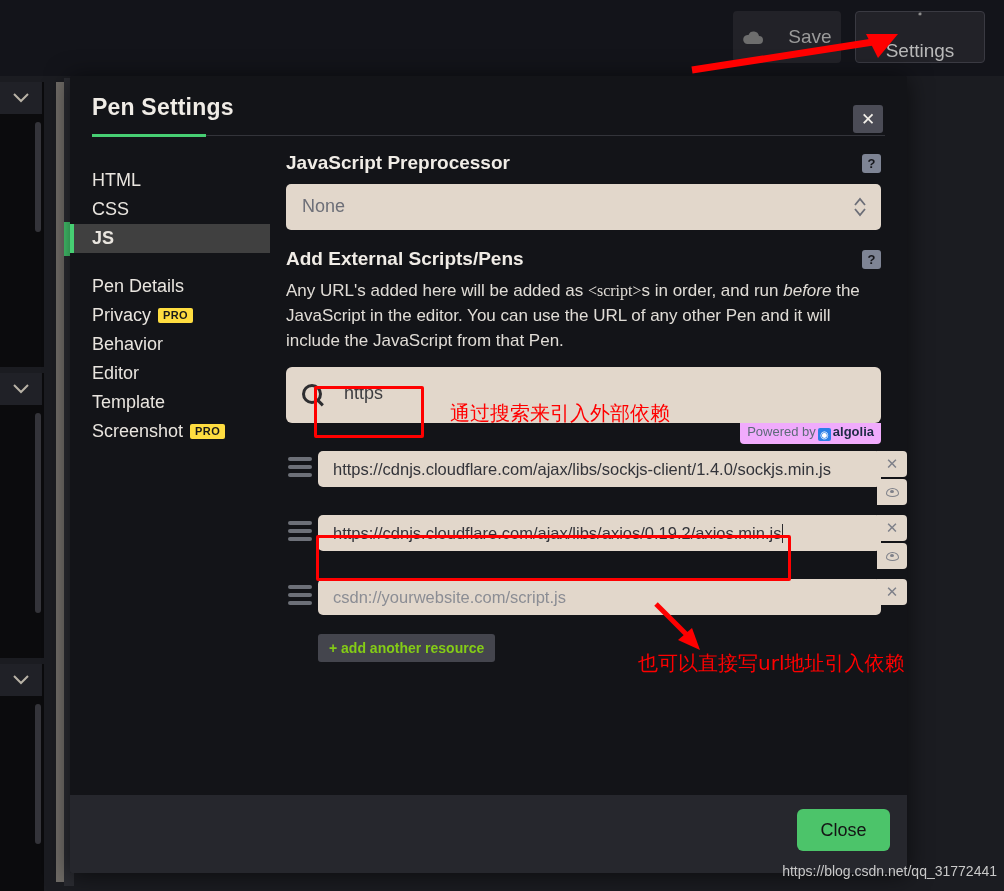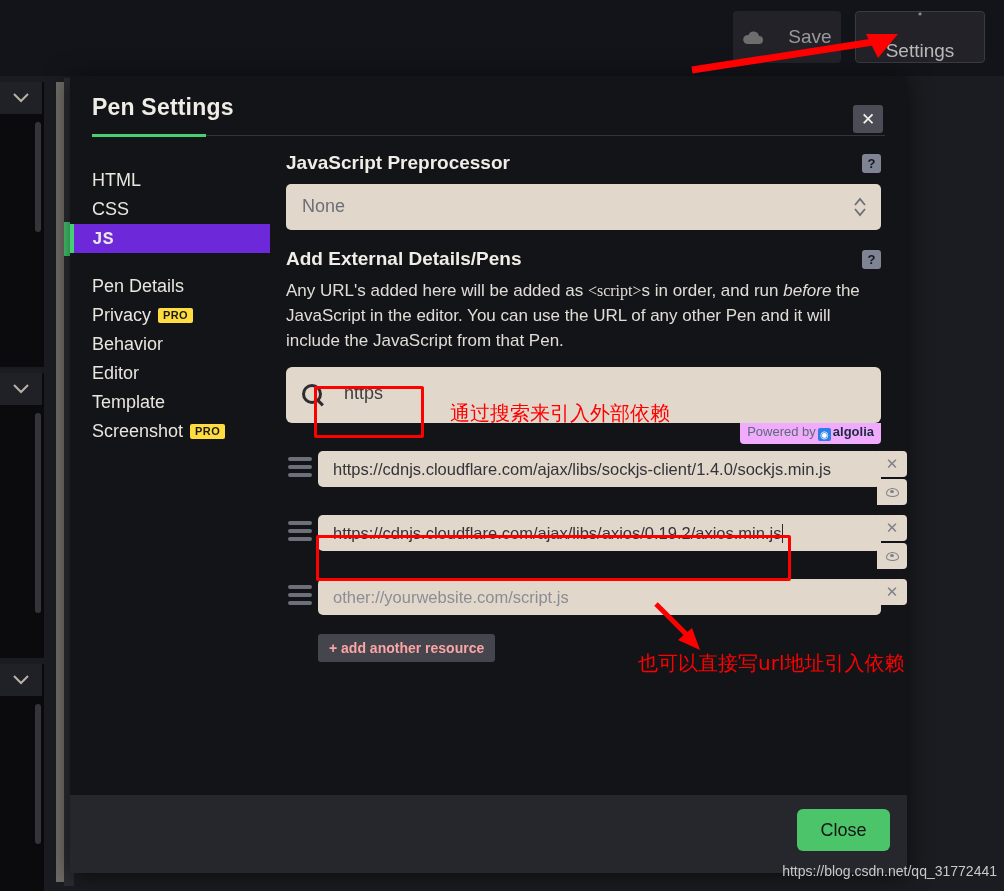--- a/index.html
+++ b/index.html
@@ -92,21 +92,21 @@
   .modal-body {
     position: absolute; left: 0; top: 62px; right: 0; bottom: 78px;
     display: flex;
   }
   .side { width: 200px; padding-top: 28px; flex: none; }
   .side-item {
     position: relative; height: 29px; padding-left: 22px;
     display: flex; align-items: center; gap: 7px;
     color: #e9e5df; font-size: 18px;
   }
-  .side-item.active { background: #6d28d9; font-family: Liberation Mono, monospace; }
+  .side-item.active { background: #404040; }
   .side-item.active::before {
     content: ""; position: absolute; left: 0; top: 0; bottom: 0;
     width: 4px; background: #47cf73;
   }
   .side-item.active .side-label { font-weight: bold; }
   .side-gap { height: 19px; }
   .pro {
     background: #ffdd40; color: #1a1a1a;
     font-size: 11px; font-weight: bold; letter-spacing: .4px;
     padding: 1px 5px 2px; border-radius: 2px;
@@ -199,21 +199,21 @@
     content: ""; position: absolute; left: 3.4px; top: 1.8px;
     width: 4px; height: 3.2px; border-radius: 50%; background: #7e8089;
   }
   .caret {
     display: inline-block; width: 1px; height: 19px;
     background: #2b2b2e; margin-left: 1px; vertical-align: -4px;
   }
 
   .addbtn {
     margin: 11px 0 0 32px; display: inline-block;
-    background: #44454d; color: #fca5a5;
+    background: #44454d; color: #84cc16;
     font-size: 14px; font-weight: bold;
     padding: 6px 11px; border-radius: 3px;
   }
 
   .modal-foot {
     position: absolute; left: 0; right: 0; bottom: 0; height: 78px;
     background: #26272d;
   }
   .closebtn {
     position: absolute; right: 17px; top: 14px;
@@ -344,21 +344,21 @@
           <div class="help">?</div>
         </div>
         <div class="select-wrap">
           <span class="select-val">None</span>
           <svg class="chev" viewBox="0 0 14 24">
             <path d="M2 10l5-6 5 6M2 14l5 6 5-6" stroke="#6d6f78" stroke-width="1.8" fill="none"></path>
           </svg>
         </div>
 
         <div class="sec-title-row" style="margin-top:18px">
-          <div class="sec-title">Add External Details/Pens</div>
+          <div class="sec-title">Add External Scripts/Pens</div>
           <div class="help">?</div>
         </div>
         <div class="desc"><span>Any URL's added here will be added as </span><code>&lt;script&gt;</code><span>s in order, and run </span><em>before</em><span> the JavaScript in the editor. You can use the URL of any other Pen and it will include the JavaScript from that Pen.</span></div>
 
         <div class="searchbar">
           <span class="search-ico"></span>
           <span class="search-val">https</span>
           <div class="algolia">
             <span class="pw">Powered by</span><span class="ico">◉</span><span class="nm">algolia</span>
           </div>
@@ -399,21 +399,21 @@
           </div>
         </div>
 
         <div class="res-row">
           <div class="handle">
               <i></i>
               <i></i>
               <i></i>
             </div>
           <div class="res-input placeholder">
-            <span>other://yourwebsite.com/script.js</span>
+            <span>csdn://yourwebsite.com/script.js</span>
             <div class="res-actions">
               <div class="act">✕</div>
             </div>
           </div>
         </div>
 
         <div class="addbtn">+ add another resource</div>
       </div>
     </div>
 

